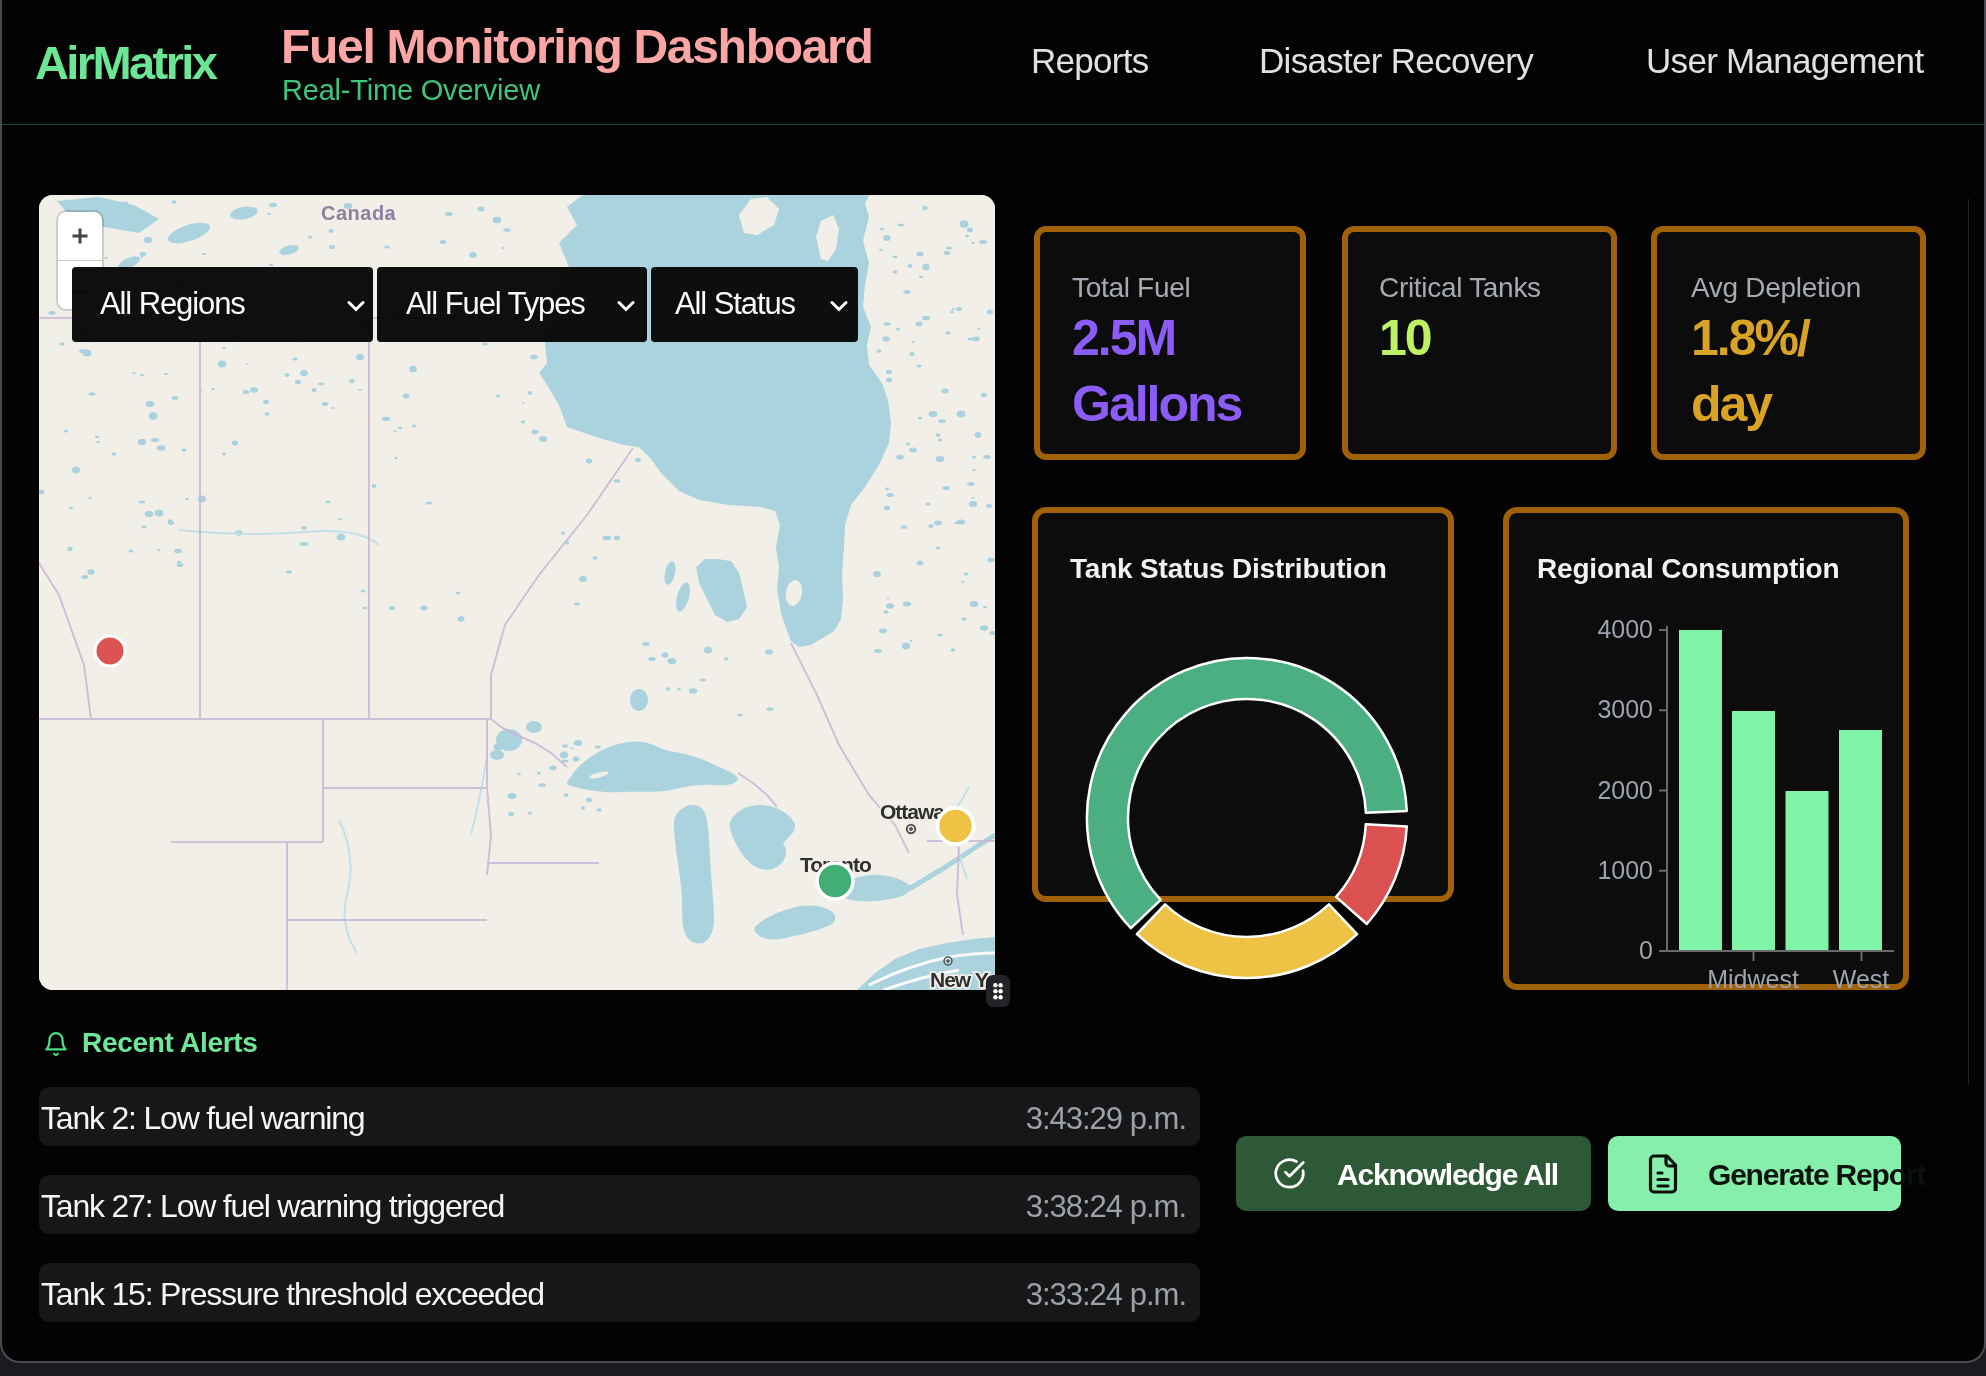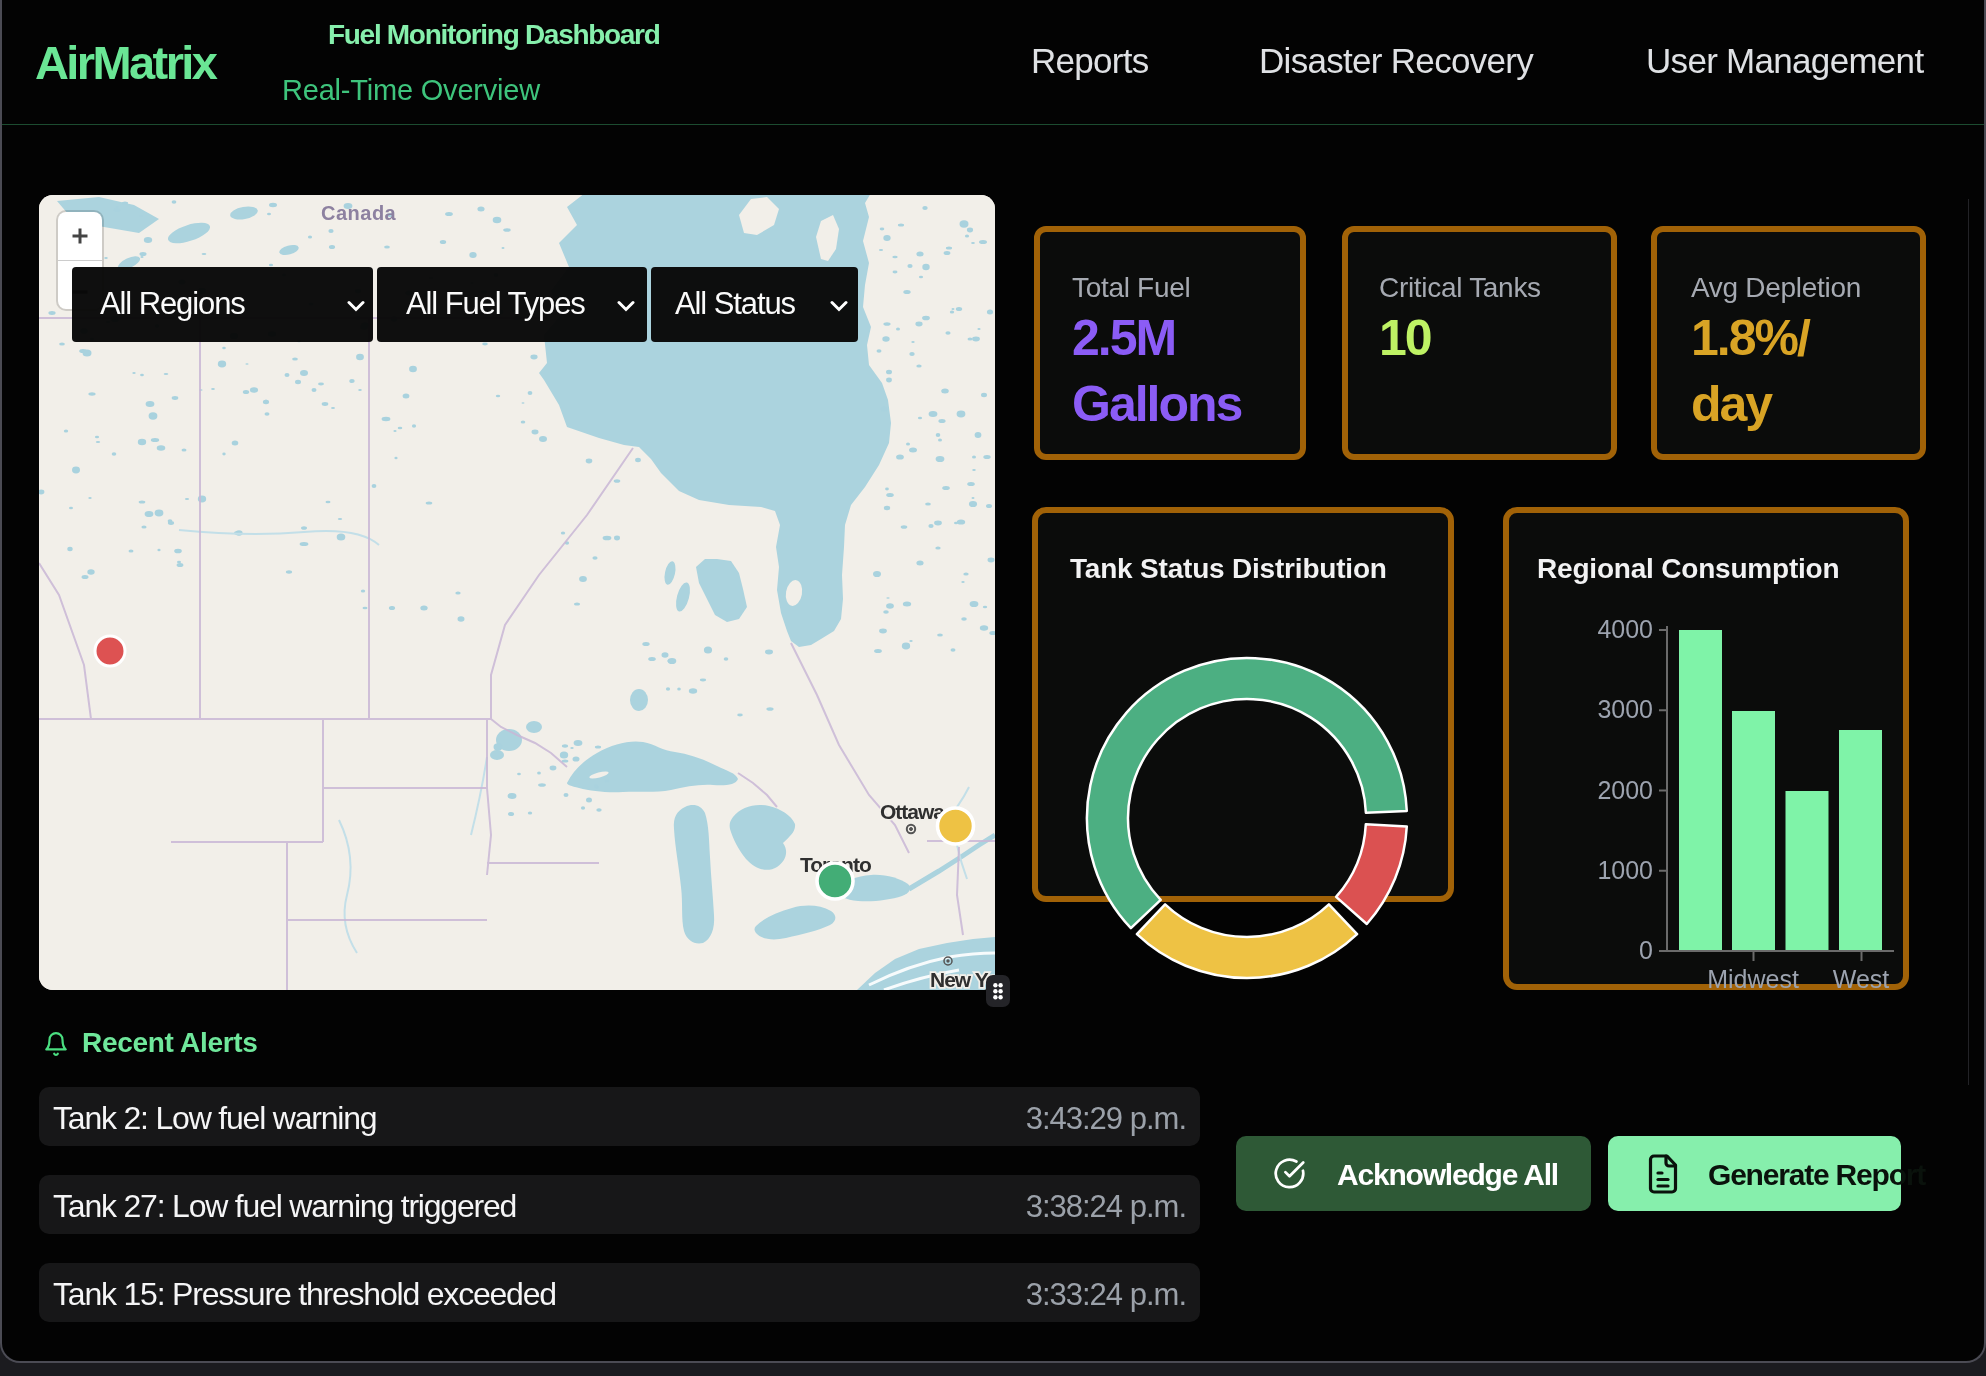--- a/index.html
+++ b/index.html
@@ -1,38 +1,38 @@
 <!DOCTYPE html>
 <html><head><meta charset="utf-8">
 <style>
 * { margin:0; padding:0; box-sizing:border-box; }
 body { width:1986px; height:1376px; background:#1b1b1f; font-family:"Liberation Sans", sans-serif; position:relative; overflow:hidden; }
 .app { position:absolute; left:0; top:0; width:1986px; height:1363px; background:#030303; border:2px solid #4b4b54; border-top:none; border-radius:0 0 20px 20px; overflow:hidden; }
 .abs { position:absolute; }
 .logo { left:33px; top:35px; font-size:47px; font-weight:bold; color:#6ae695; letter-spacing:-2.6px; }
-.h1 { left:279px; top:19px; font-size:28px; font-weight:bold; color:#86efac; letter-spacing:-1.3px;margin-left:47px; }
+.h1 { left:279px; top:19px; font-size:48px; font-weight:bold; color:#fca5a5; letter-spacing:-1.3px; }
 .sub { left:280px; top:74px; font-size:29px; color:#3ec47c; letter-spacing:-0.2px; }
 .nav { top:41px; font-size:35px; color:#dfe1e4; letter-spacing:-0.7px; }
 .hline { left:0; top:124px; width:1986px; height:1px; background:#1c4c30; }
 .gridbox { left:1966px; top:199px; width:1px; height:886px; background:#232327; }
 .map { left:37px; top:195px; width:956px; height:795px; border-radius:14px; overflow:hidden; background:#f2efe9; }
 .zctl { position:absolute; left:19px; top:17px; width:44px; height:97px; background:#fff; border-radius:8px; box-shadow:0 0 0 2px rgba(0,0,0,0.15); }
 .zctl .div { position:absolute; left:0; top:48px; width:44px; height:1px; background:#ccc; }
 .plus { position:absolute; left:12px; top:14px; width:20px; height:20px; }
 .pill { position:absolute; top:48px; height:75px; background:rgba(7,7,7,0.97); border-radius:4px; color:#fafafa; font-size:31px; letter-spacing:-1.1px;margin-top:24px; }
 .pill span { position:absolute; top:19px; white-space:nowrap; }
 .chev { position:absolute; top:30px; width:18px; height:18px; }
 .handle { left:984px; top:975px; width:24px; height:32px; background:#242428; border-radius:7px; }
 .card { background:#0b0c0b; border:6px solid #a16207; border-radius:12px; }
 .statlab { font-size:28px; color:#a6aab2; letter-spacing:-0.3px; }
 .statval { font-size:50px; font-weight:bold; line-height:66px; letter-spacing:-2px; }
 .ctitle { font-size:28px; font-weight:bold; color:#f2f2f3; letter-spacing:-0.2px; white-space:nowrap; }
 .ralerts { left:80px; top:1027px; font-size:28px; font-weight:bold; color:#6fe79b; letter-spacing:-0.3px; }
 .arow { left:37px; width:1161px; height:59px; background:#171718; border-radius:10px; color:#f5f5f6; font-size:32px; letter-spacing:-1.2px; }
-.arow .t { position:absolute; left:14px; top:13px; white-space:nowrap; }
+.arow .t { position:absolute; left:2px; top:13px; white-space:nowrap; }
 .arow .tm { position:absolute; right:14px; top:14px; font-size:31px; color:#9ba1a9; letter-spacing:-1px; }
 .btn { top:1136px; height:75px; border-radius:10px; font-size:30px; font-weight:bold; letter-spacing:-1.2px; }
 .btn span { white-space:nowrap; }
 </style></head>
 <body>
 <div class="app">
   <div class="abs logo">AirMatrix</div>
   <div class="abs h1">Fuel Monitoring Dashboard</div>
   <div class="abs sub">Real-Time Overview</div>
   <div class="abs nav" style="left:1029px;">Reports</div>

